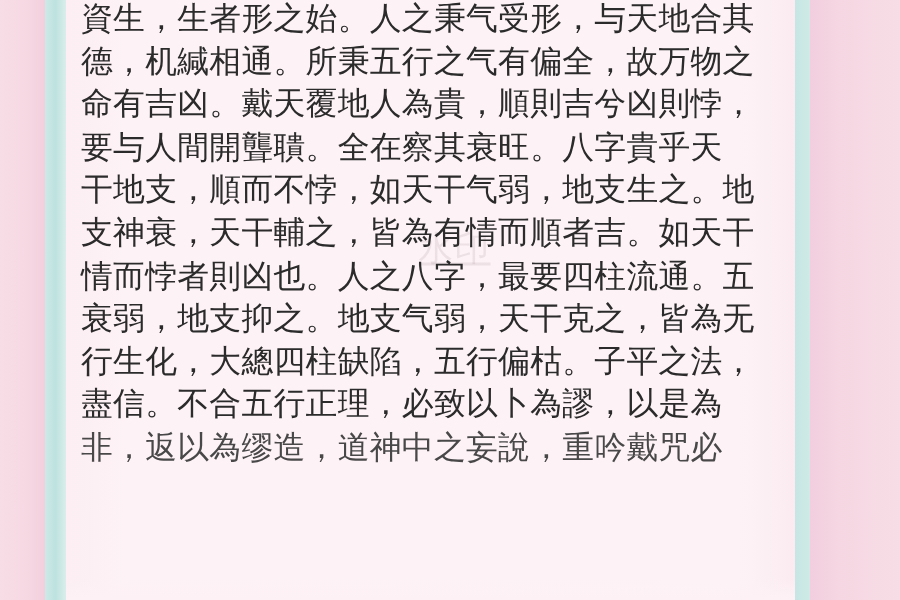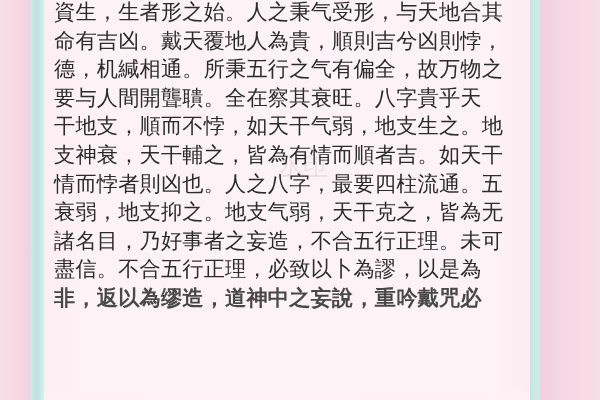--- a/index.html
+++ b/index.html
@@ -85,21 +85,20 @@
     white-space: nowrap;
     letter-spacing: 0.2px;
     font-family: "Liberation Serif", "DejaVu Serif", serif;
   }
   .line.clipped-top {
     
   }
   .line.clipped-bottom {
     color: #3a3a3a;
     opacity: 0.92;
-    font-weight: bold;
   }
   .fade-bottom {
     position: absolute;
     left: 44px;
     bottom: 0;
     width: 486px;
     height: 14px;
     background: linear-gradient(to bottom, rgba(253,241,245,0) 0%, rgba(253,241,245,0.95) 80%, #fdf1f5 100%);
     pointer-events: none;
   }
@@ -114,26 +113,26 @@
   <div class="bg-right"></div>
 
   <div class="paper">
     <div class="paper-inner"></div>
   </div>
 
   <div class="watermark">水印</div>
 
   <div class="text-block">
     <div class="line clipped-top">資生，生者形之始。人之秉气受形，与天地合其</div>
+    <div class="line">德，机緘相通。所秉五行之气有偏全，故万物之</div>
     <div class="line">命有吉凶。戴天覆地人為貴，順則吉兮凶則悖，</div>
-    <div class="line">德，机緘相通。所秉五行之气有偏全，故万物之</div>
     <div class="line">要与人間開聾聵。全在察其衰旺。八字貴乎天</div>
     <div class="line">干地支，順而不悖，如天干气弱，地支生之。地</div>
     <div class="line">支神衰，天干輔之，皆為有情而順者吉。如天干</div>
     <div class="line">情而悖者則凶也。人之八字，最要四柱流通。五</div>
     <div class="line">衰弱，地支抑之。地支气弱，天干克之，皆為无</div>
-    <div class="line">諸名目，乃好事者之妄造，不合五行正理。未可</div>
+    <div class="line">行生化，大總四柱缺陷，五行偏枯。子平之法，</div>
     <div class="line">盡信。不合五行正理，必致以卜為謬，以是為</div>
     <div class="line clipped-bottom">非，返以為缪造，道神中之妄說，重吟戴咒必</div>
   </div>
 
   <div class="fade-bottom"></div>
 </div>
 
 </body></html>

